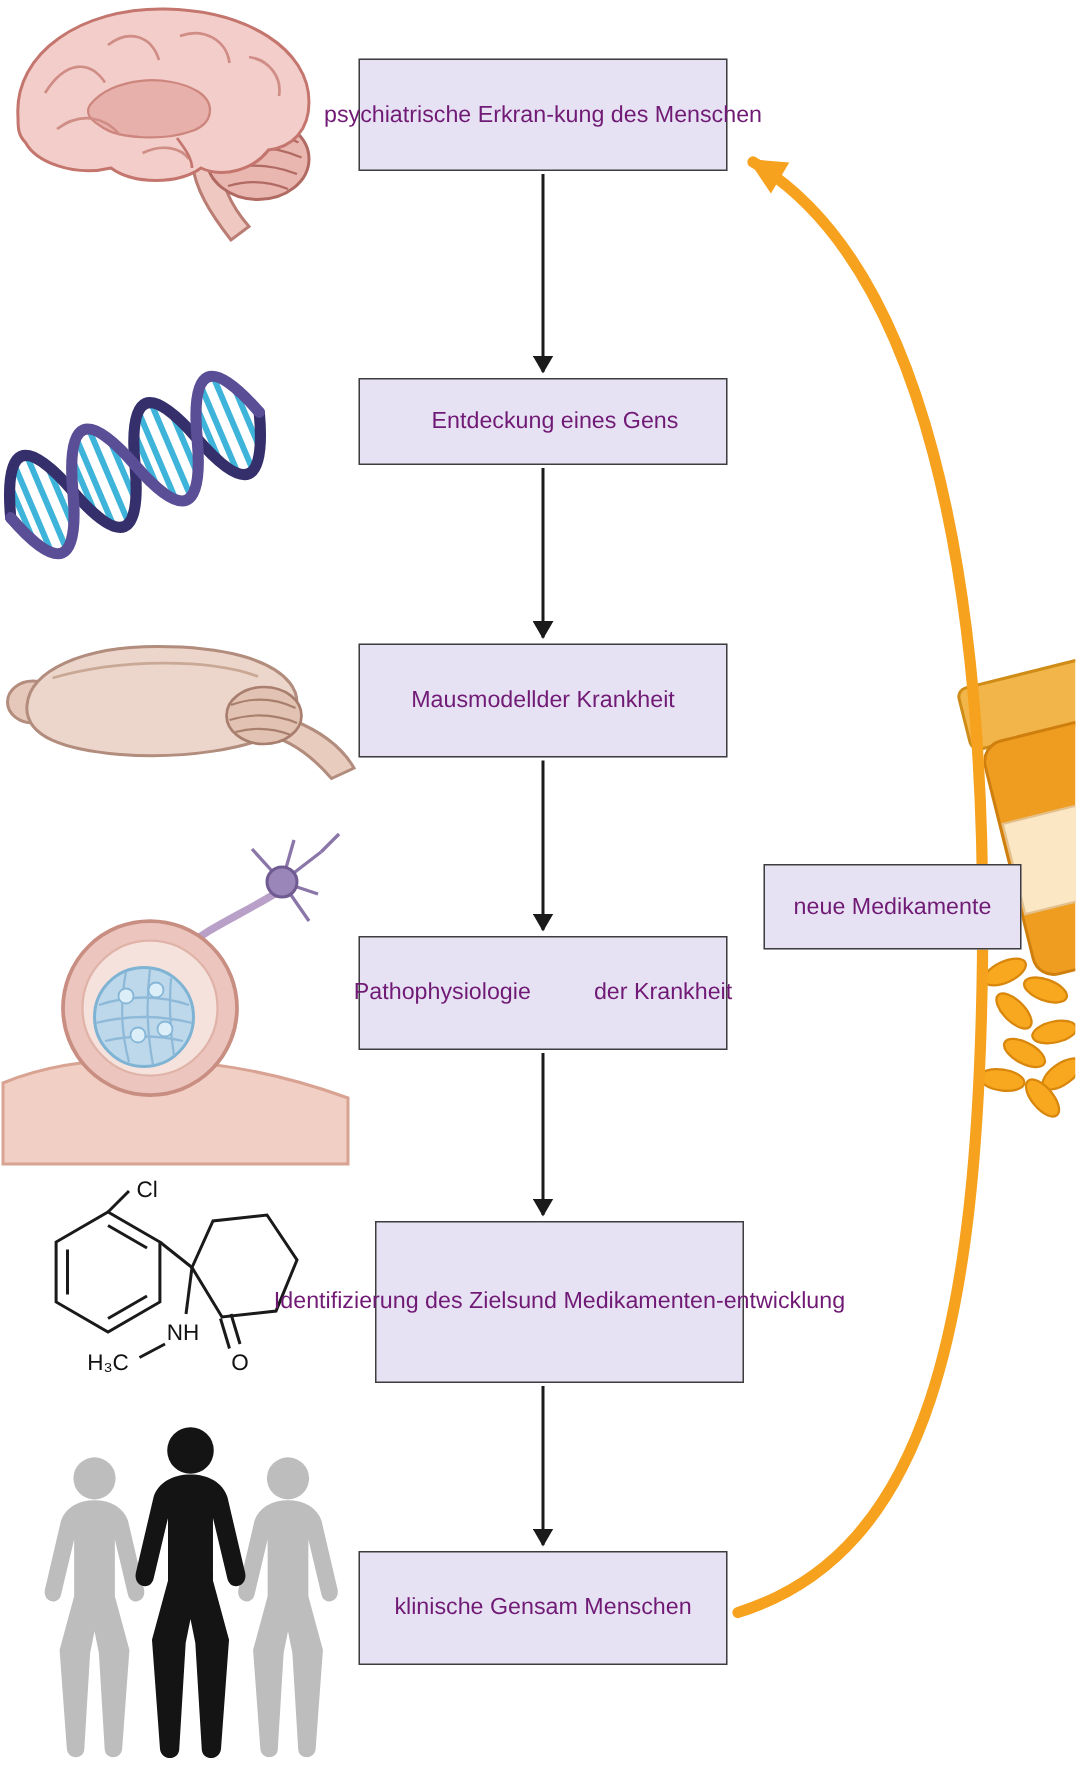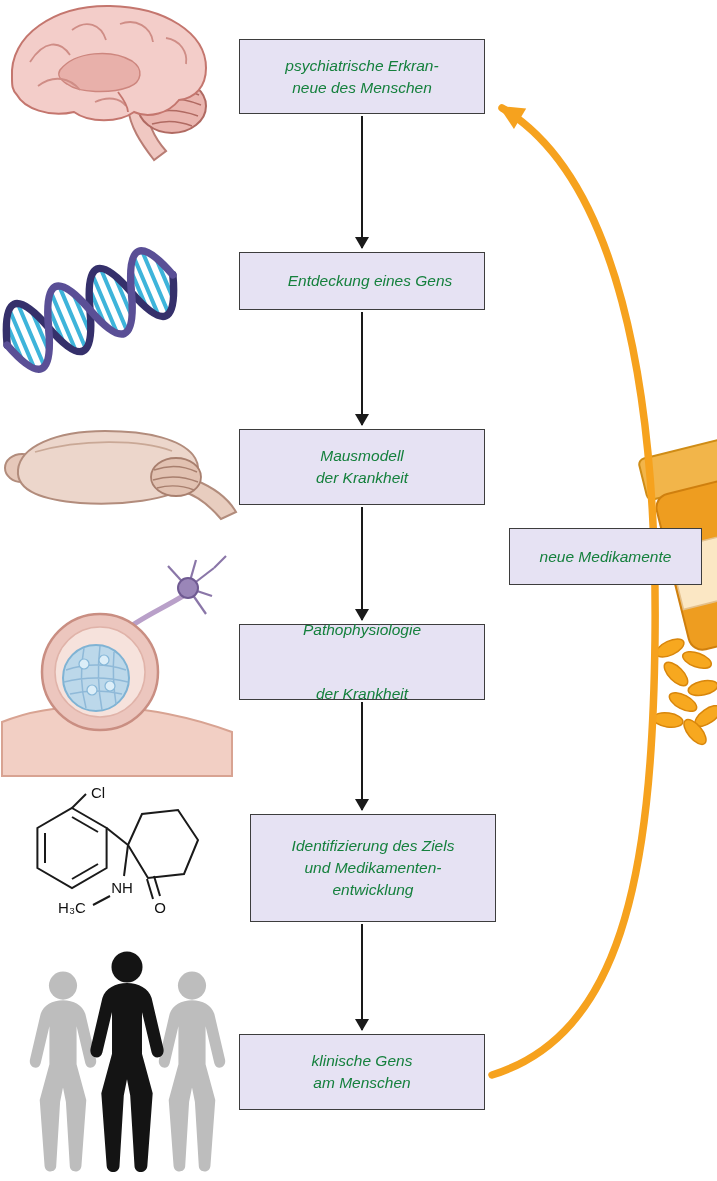--- a/index.html
+++ b/index.html
@@ -3,32 +3,32 @@
 <meta charset="utf-8">
 <style>
   html,body{margin:0;padding:0;background:#fff;}
   .stage{
     position:relative;width:717px;height:1181px;background:#ffffff;overflow:hidden;
     font-family:"Liberation Sans", sans-serif;color:#111;
   }
   svg.layer{position:absolute;left:0;top:0;}
   .fbox{
     position:absolute;background:#e6e2f3;border:1px solid #3d3d3d;
-    display:flex;flex-direction:column;justify-content:center;align-items:center;
-    text-align:center;font-size:15.5px;line-height:1.42;color:#15803d;
-    box-sizing:border-box;padding:4px 8px;font-style:italic;
+    display:flex;flex-direction:row;justify-content:center;align-items:center;
+    text-align:center;font-size:15.5px;line-height:1.42;color:#701a75;
+    box-sizing:border-box;padding:4px 8px;
   }
   .fbox span{display:block;white-space:nowrap;}
   .box1{left:239px;top:39px;width:246px;height:75px;}
   .box2{left:239px;top:252px;width:246px;height:58px;padding-left:24px;}
   .box3{left:239px;top:429px;width:246px;height:76px;}
   .box4{left:239px;top:624px;width:246px;height:76px;gap:42px;}
   .box5{left:250px;top:814px;width:246px;height:108px;}
   .box6{left:239px;top:1034px;width:246px;height:76px;}
-  .feedback{left:509px;top:528px;width:193px;height:57px;}
+  .feedback{left:509px;top:576px;width:172px;height:57px;}
   svg text{font-family:"Liberation Sans", sans-serif;font-size:15px;fill:#111;}
 </style>
 </head>
 <body>
 
 <div class="stage">
 
   <svg class="layer" width="717" height="1181" viewBox="0 0 717 1181">
     <defs>
       <marker id="mblack" markerUnits="userSpaceOnUse" markerWidth="13" markerHeight="14" refX="11" refY="7" orient="auto">
@@ -157,21 +157,21 @@
       <line x1="362" y1="116" x2="362" y2="248" marker-end="url(#mblack)"></line>
       <line x1="362" y1="312" x2="362" y2="425" marker-end="url(#mblack)"></line>
       <line x1="362" y1="507" x2="362" y2="620" marker-end="url(#mblack)"></line>
       <line x1="362" y1="702" x2="362" y2="810" marker-end="url(#mblack)"></line>
       <line x1="362" y1="924" x2="362" y2="1030" marker-end="url(#mblack)"></line>
     </g>
   </svg>
 
   <div class="fbox box1">
     <span>psychiatrische Erkran-</span>
-    <span>neue des Menschen</span>
+    <span>kung des Menschen</span>
   </div>
 
   <div class="fbox box2">
     <span>Entdeckung eines Gens</span>
   </div>
 
   <div class="fbox box3">
     <span>Mausmodell</span>
     <span>der Krankheit</span>
   </div>

